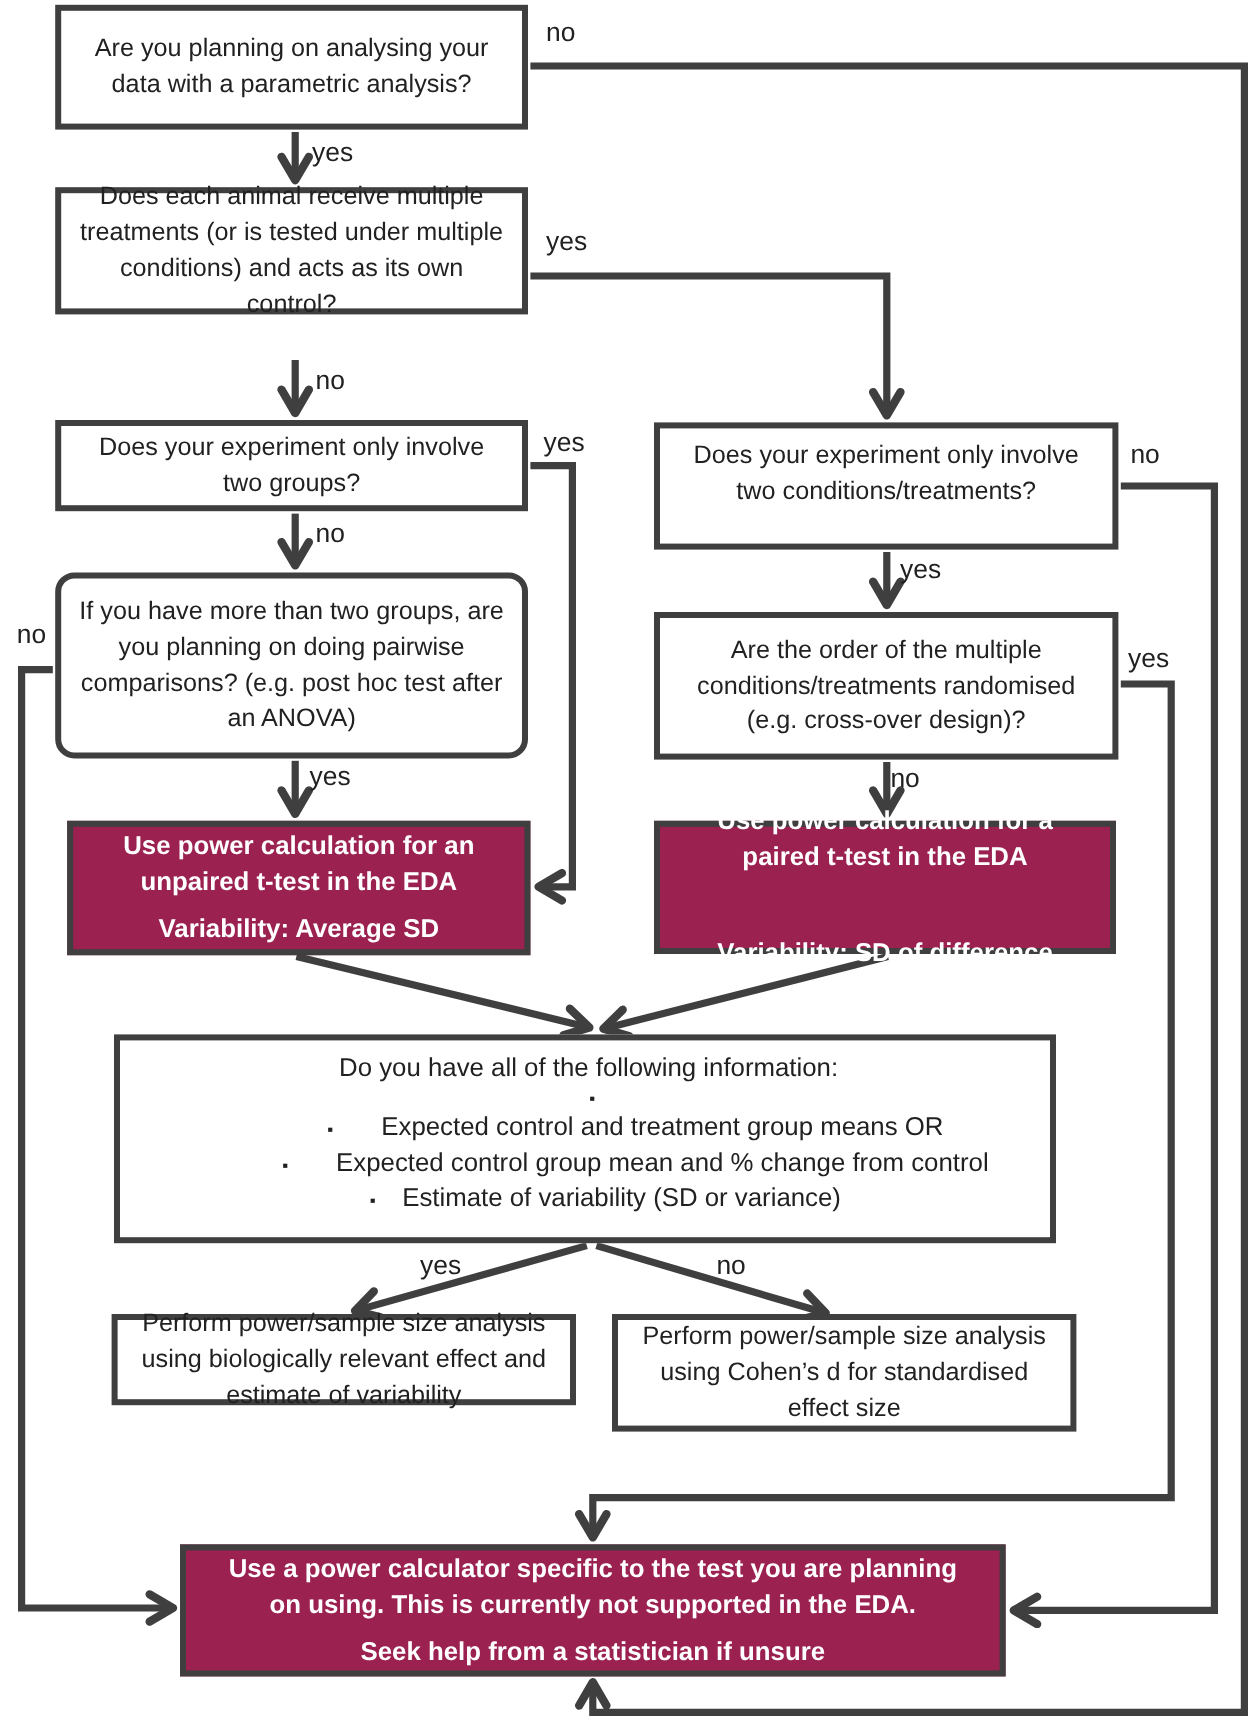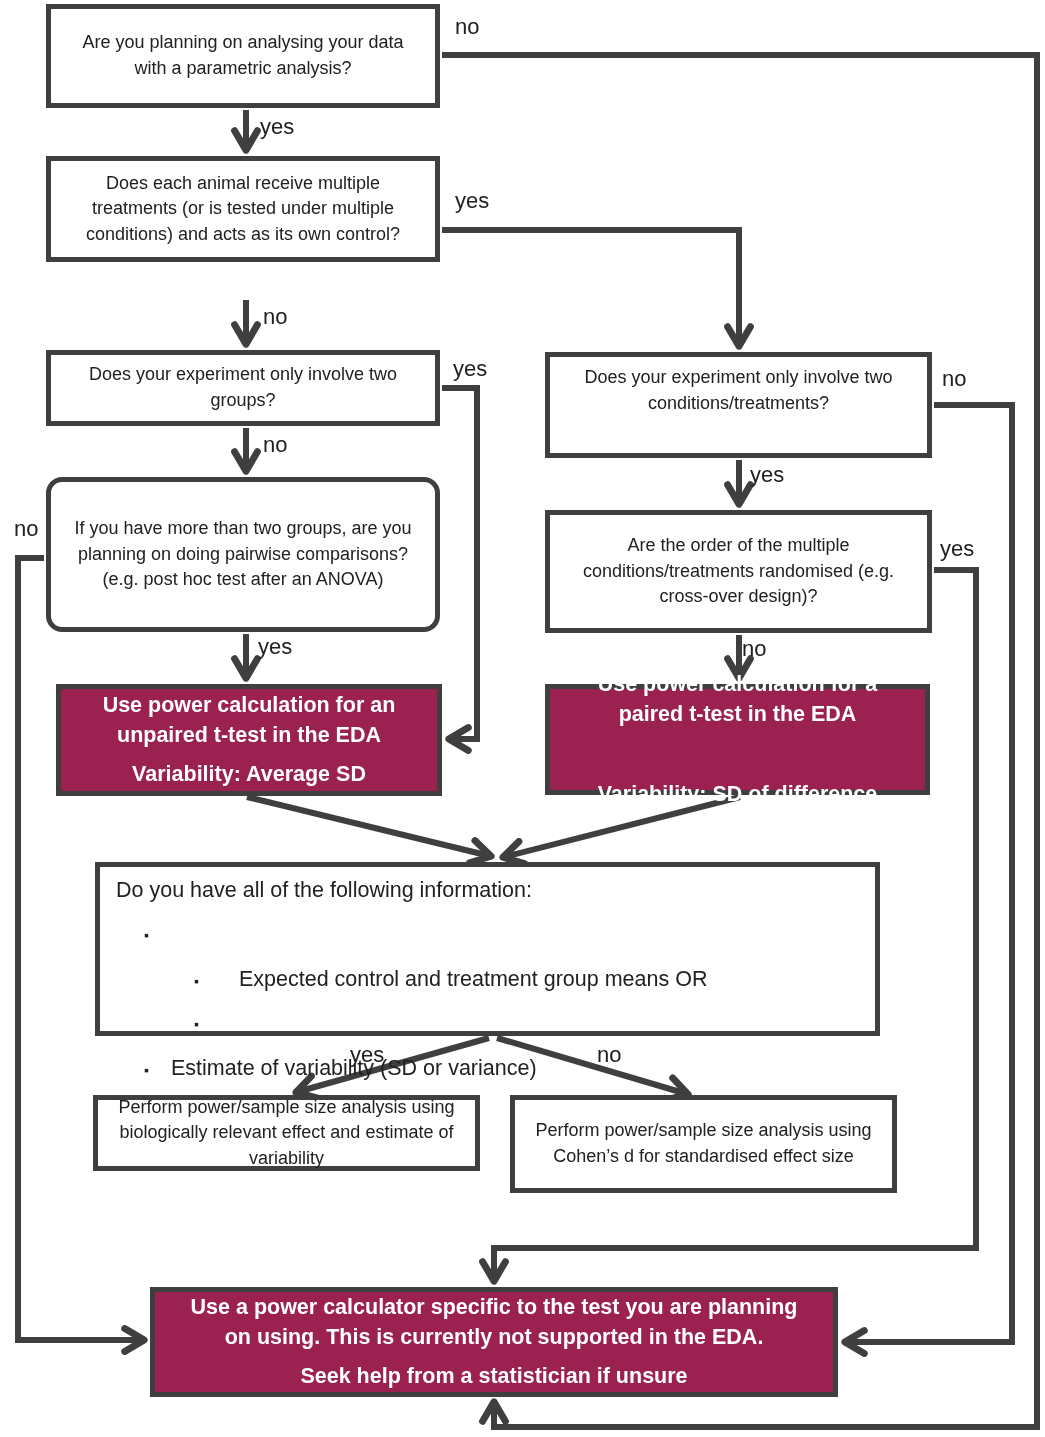--- a/index.html
+++ b/index.html
@@ -25,21 +25,21 @@
     background:#ffffff;
     color:var(--text);
     display:flex;
     flex-direction:column;
     align-items:center;
     justify-content:center;
     text-align:center;
     z-index:2;
   }
   .node .txt{
-    font-size:18px;
+    font-size:21px;
     line-height:1.42;
     padding:2px 14px;
   }
   .node.vtop{justify-content:flex-start;}
   .node.vtop .txt{padding-top:8px;}
   .node.action{
     background:var(--action-bg);
     color:var(--action-text);
     font-weight:bold;
   }
@@ -48,25 +48,24 @@
     line-height:1.38;
     padding:0 26px;
   }
   .node.action .sub{
     font-size:21.5px;
     line-height:1.3;
     margin-top:11px;
     padding:0 10px;
   }
   .node.checklist{
-    align-items:flex-start;
+    align-items:center;
     justify-content:flex-start;
     text-align:left;
     padding:9px 10px 0 16px;
-    gap:20px;
   }
   .node.checklist .cl-title{
     font-size:21.5px;
     line-height:1.38;
   }
   .cl-row{
     display:flex;
     align-items:baseline;
     font-size:21.5px;
     line-height:1.38;
@@ -147,20 +146,21 @@
       <div class="cl-title">Do you have all of the following information:</div>
       <div class="cl-row lvl1">
         <span class="bullet">▪</span>
       </div>
       <div class="cl-row lvl2">
         <span class="bullet">▪</span>
         <span>Expected control and treatment group means OR</span>
       </div>
       <div class="cl-row lvl2">
         <span class="bullet">▪</span>
+        <span>Expected control group mean and % change from control</span>
       </div>
       <div class="cl-row lvl1">
         <span class="bullet">▪</span>
         <span>Estimate of variability (SD or variance)</span>
       </div>
     </div>
     <div class="node decision" style="left: 93px; top: 1095px; width: 387px; height: 76px;">
       <div class="txt">Perform power/sample size analysis using biologically relevant effect and estimate of variability</div>
     </div>
     <div class="node decision" style="left: 510px; top: 1095px; width: 387px; height: 98px;">

